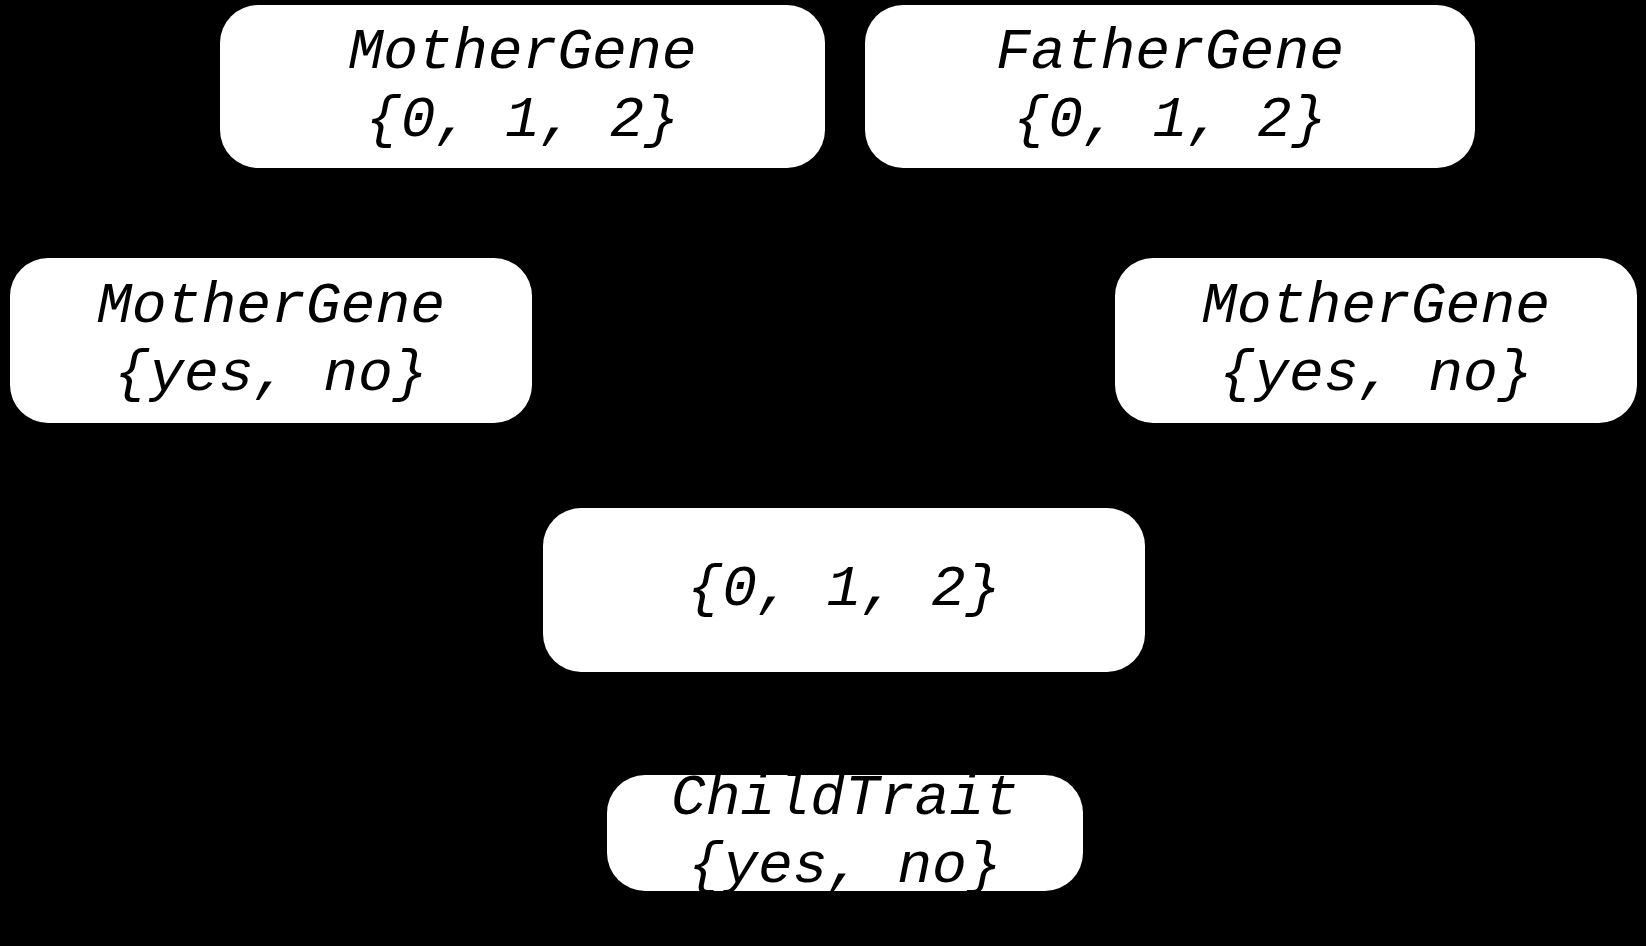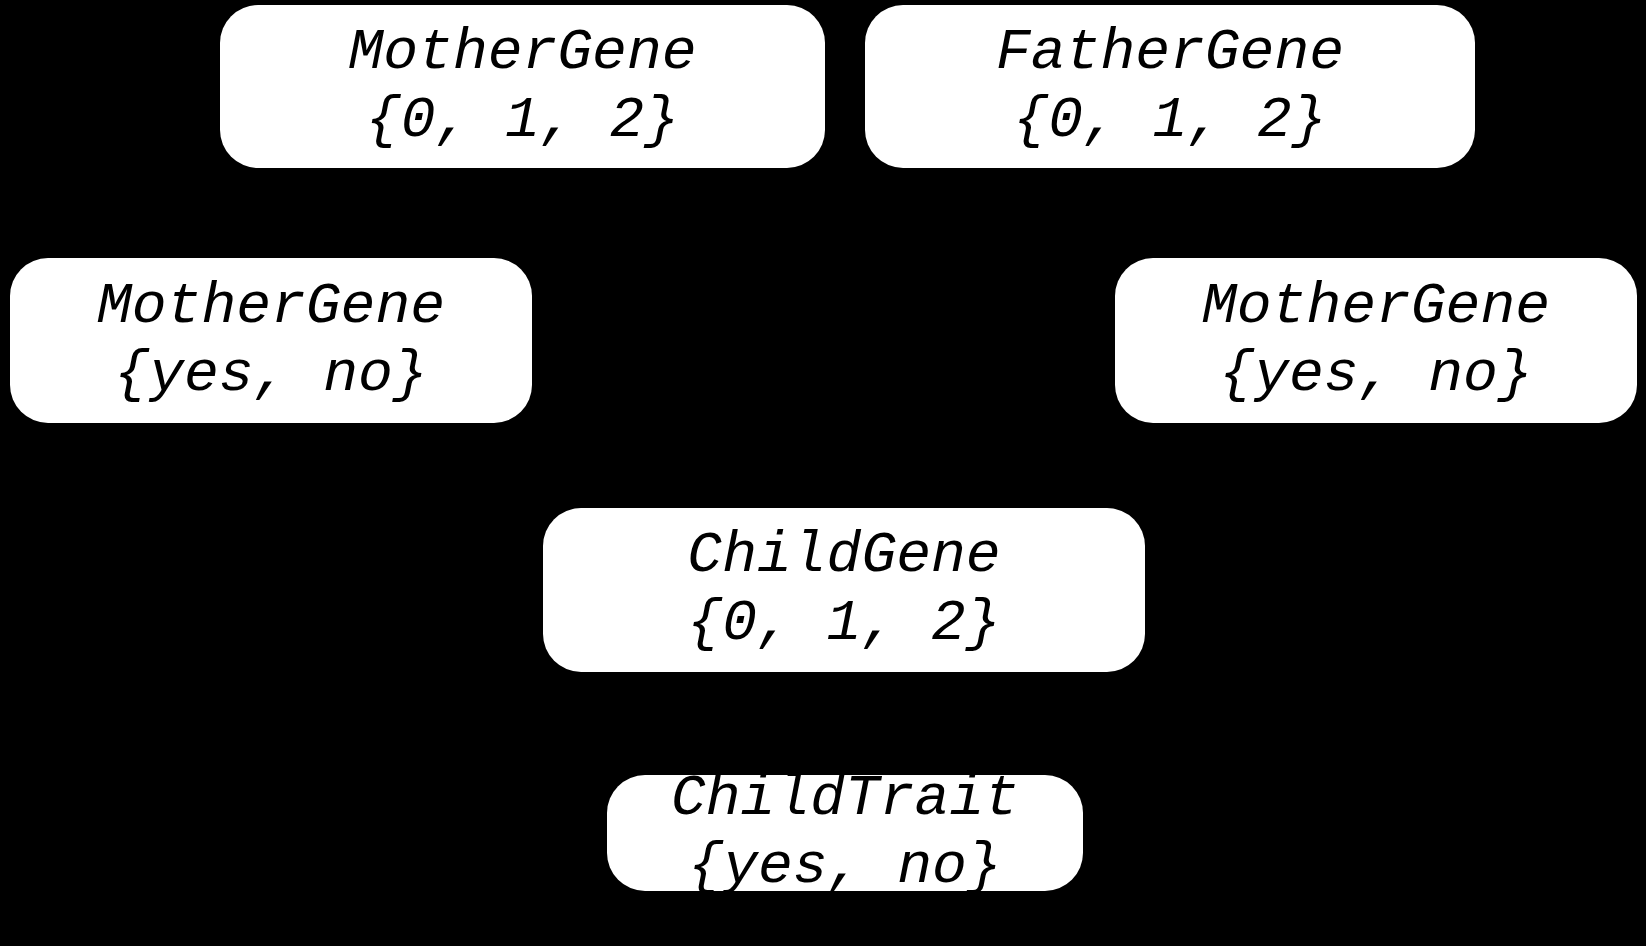--- a/index.html
+++ b/index.html
@@ -60,21 +60,20 @@
     <div class="node-label">MotherGene</div>
     <div class="node-domain">{yes, no}</div>
   </div>
 
   <div class="node node-father-trait">
     <div class="node-label">MotherGene</div>
     <div class="node-domain">{yes, no}</div>
   </div>
 
   <div class="node node-child-gene">
-    <div class="node-label">ChildGene</div>
     <div class="node-domain">{0, 1, 2}</div>
   </div>
 
   <div class="node node-child-trait">
     <div class="node-label">ChildTrait</div>
     <div class="node-domain">{yes, no}</div>
   </div>
 
 </div>
 

